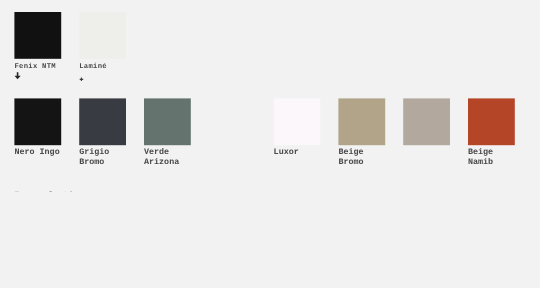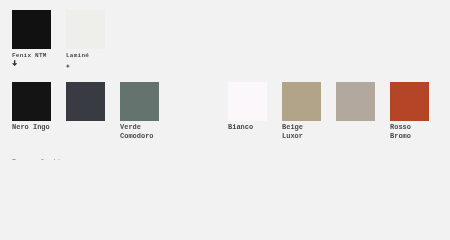--- a/index.html
+++ b/index.html
@@ -42,35 +42,36 @@
         </svg>
     </div>
   </div>
 
   <div class="cell" style="left:12px;top:82.4px">
     <div class="chip" style="background: rgb(20, 20, 20);"></div>
     <div class="label">Nero Ingo</div>
   </div>
   <div class="cell" style="left:66px;top:82.4px">
     <div class="chip" style="background: rgb(56, 60, 66);"></div>
+    <div class="label">Grigio Bromo</div>
   </div>
   <div class="cell" style="left:120px;top:82.4px">
     <div class="chip" style="background: rgb(101, 115, 111);"></div>
-    <div class="label">Verde Comodoro</div>
+    <div class="label">Verde Arizona</div>
   </div>
   <div class="cell" style="left:228px;top:82.4px">
     <div class="chip" style="background: rgb(251, 247, 250);"></div>
-    <div class="label">Bianco</div>
+    <div class="label">Luxor</div>
   </div>
   <div class="cell" style="left:282px;top:82.4px">
     <div class="chip" style="background: rgb(178, 164, 137);"></div>
-    <div class="label">Beige Luxor</div>
+    <div class="label">Beige Bromo</div>
   </div>
   <div class="cell" style="left:336px;top:82.4px">
     <div class="chip" style="background: rgb(178, 168, 157);"></div>
   </div>
   <div class="cell" style="left:390px;top:82.4px">
     <div class="chip" style="background: rgb(181, 69, 39);"></div>
-    <div class="label">Rosso Bromo</div>
+    <div class="label">Beige Namib</div>
   </div>
 
   <div class="footer">Top e alzatina</div>
 </div>
 
 </body></html>

